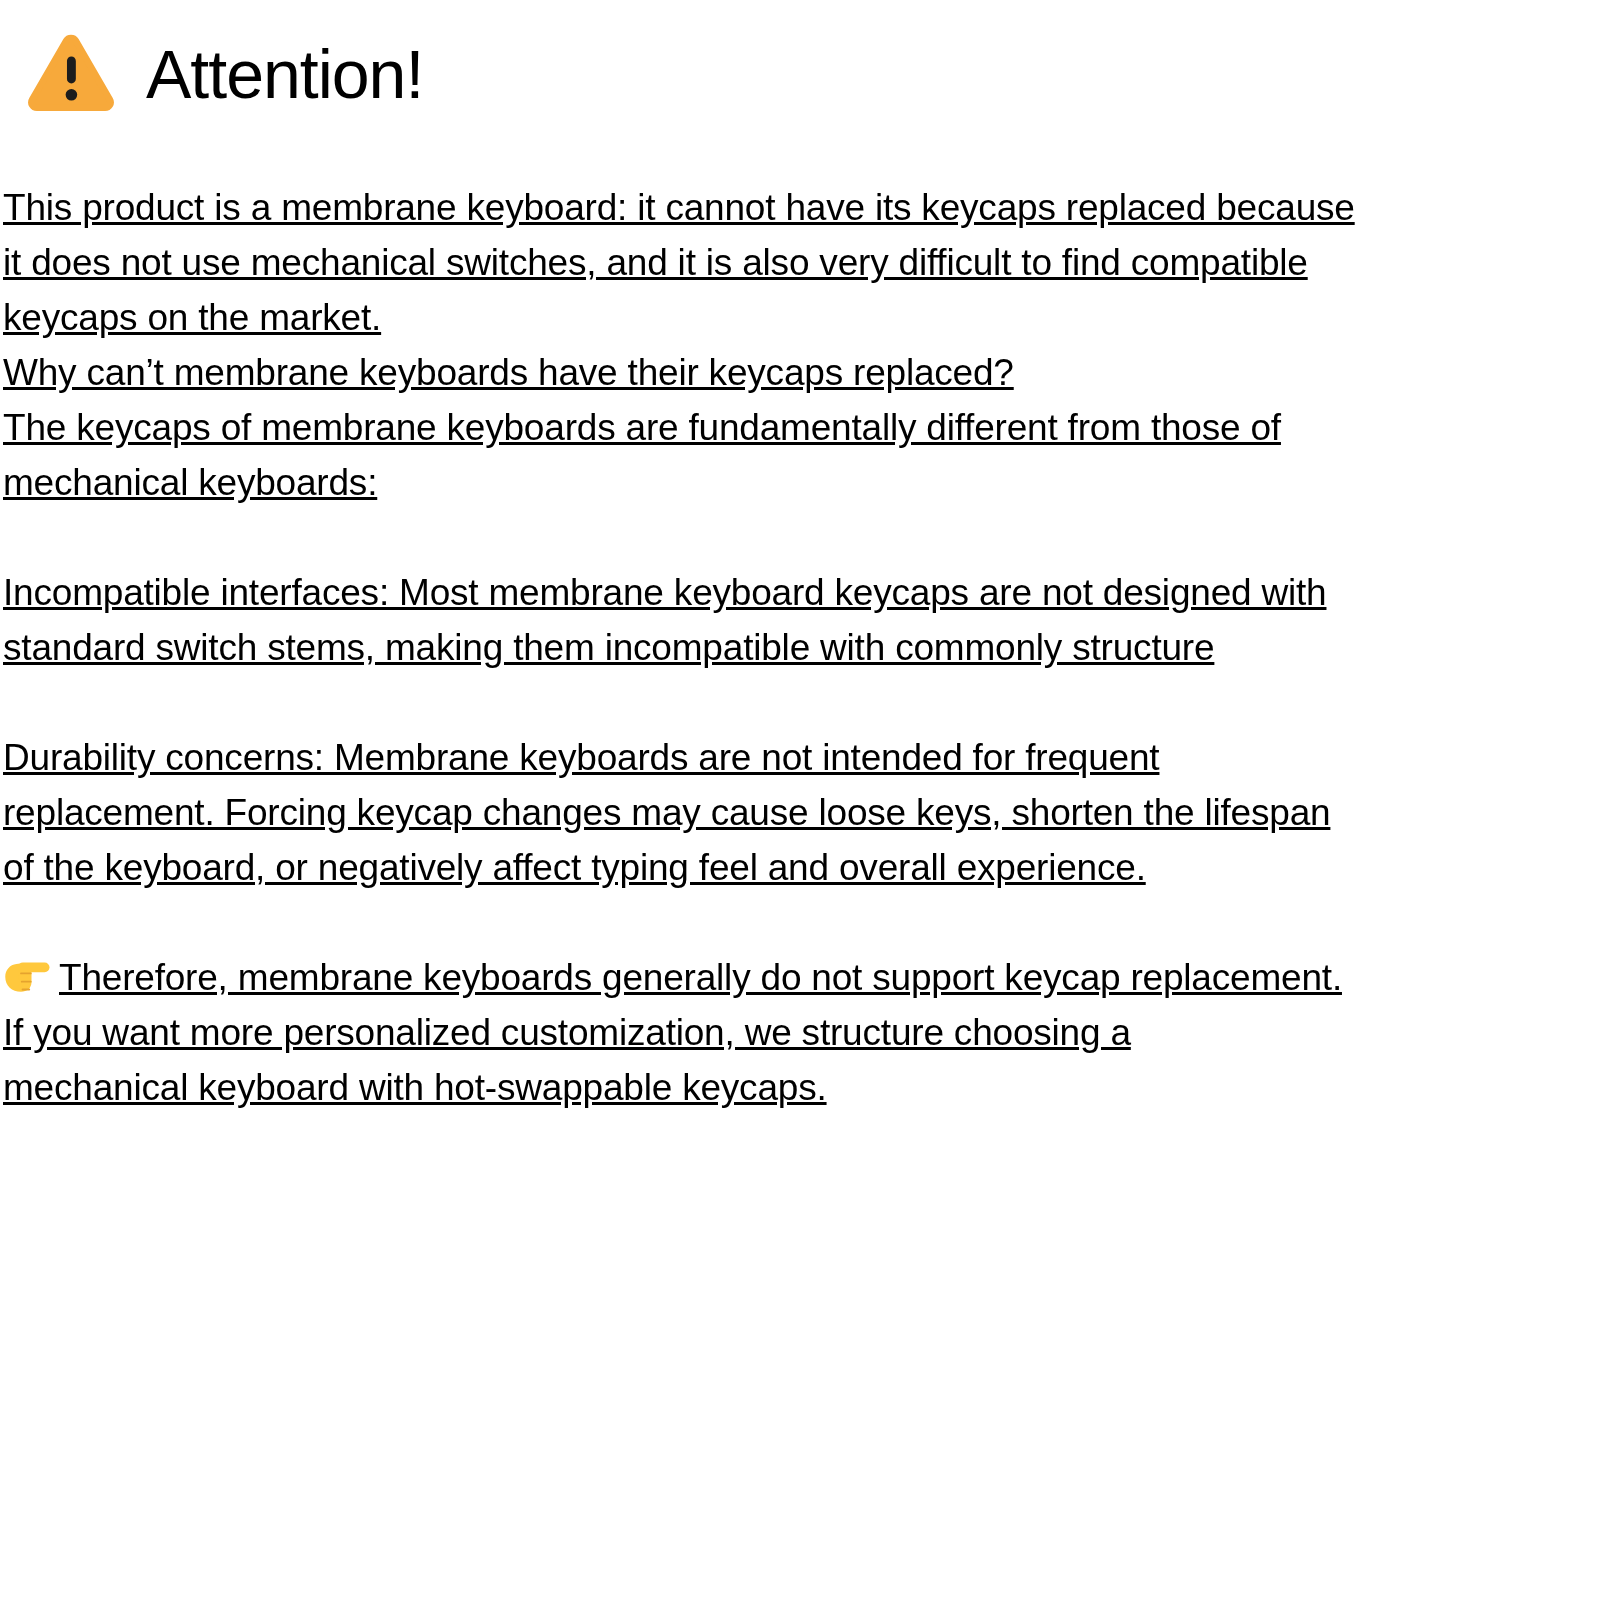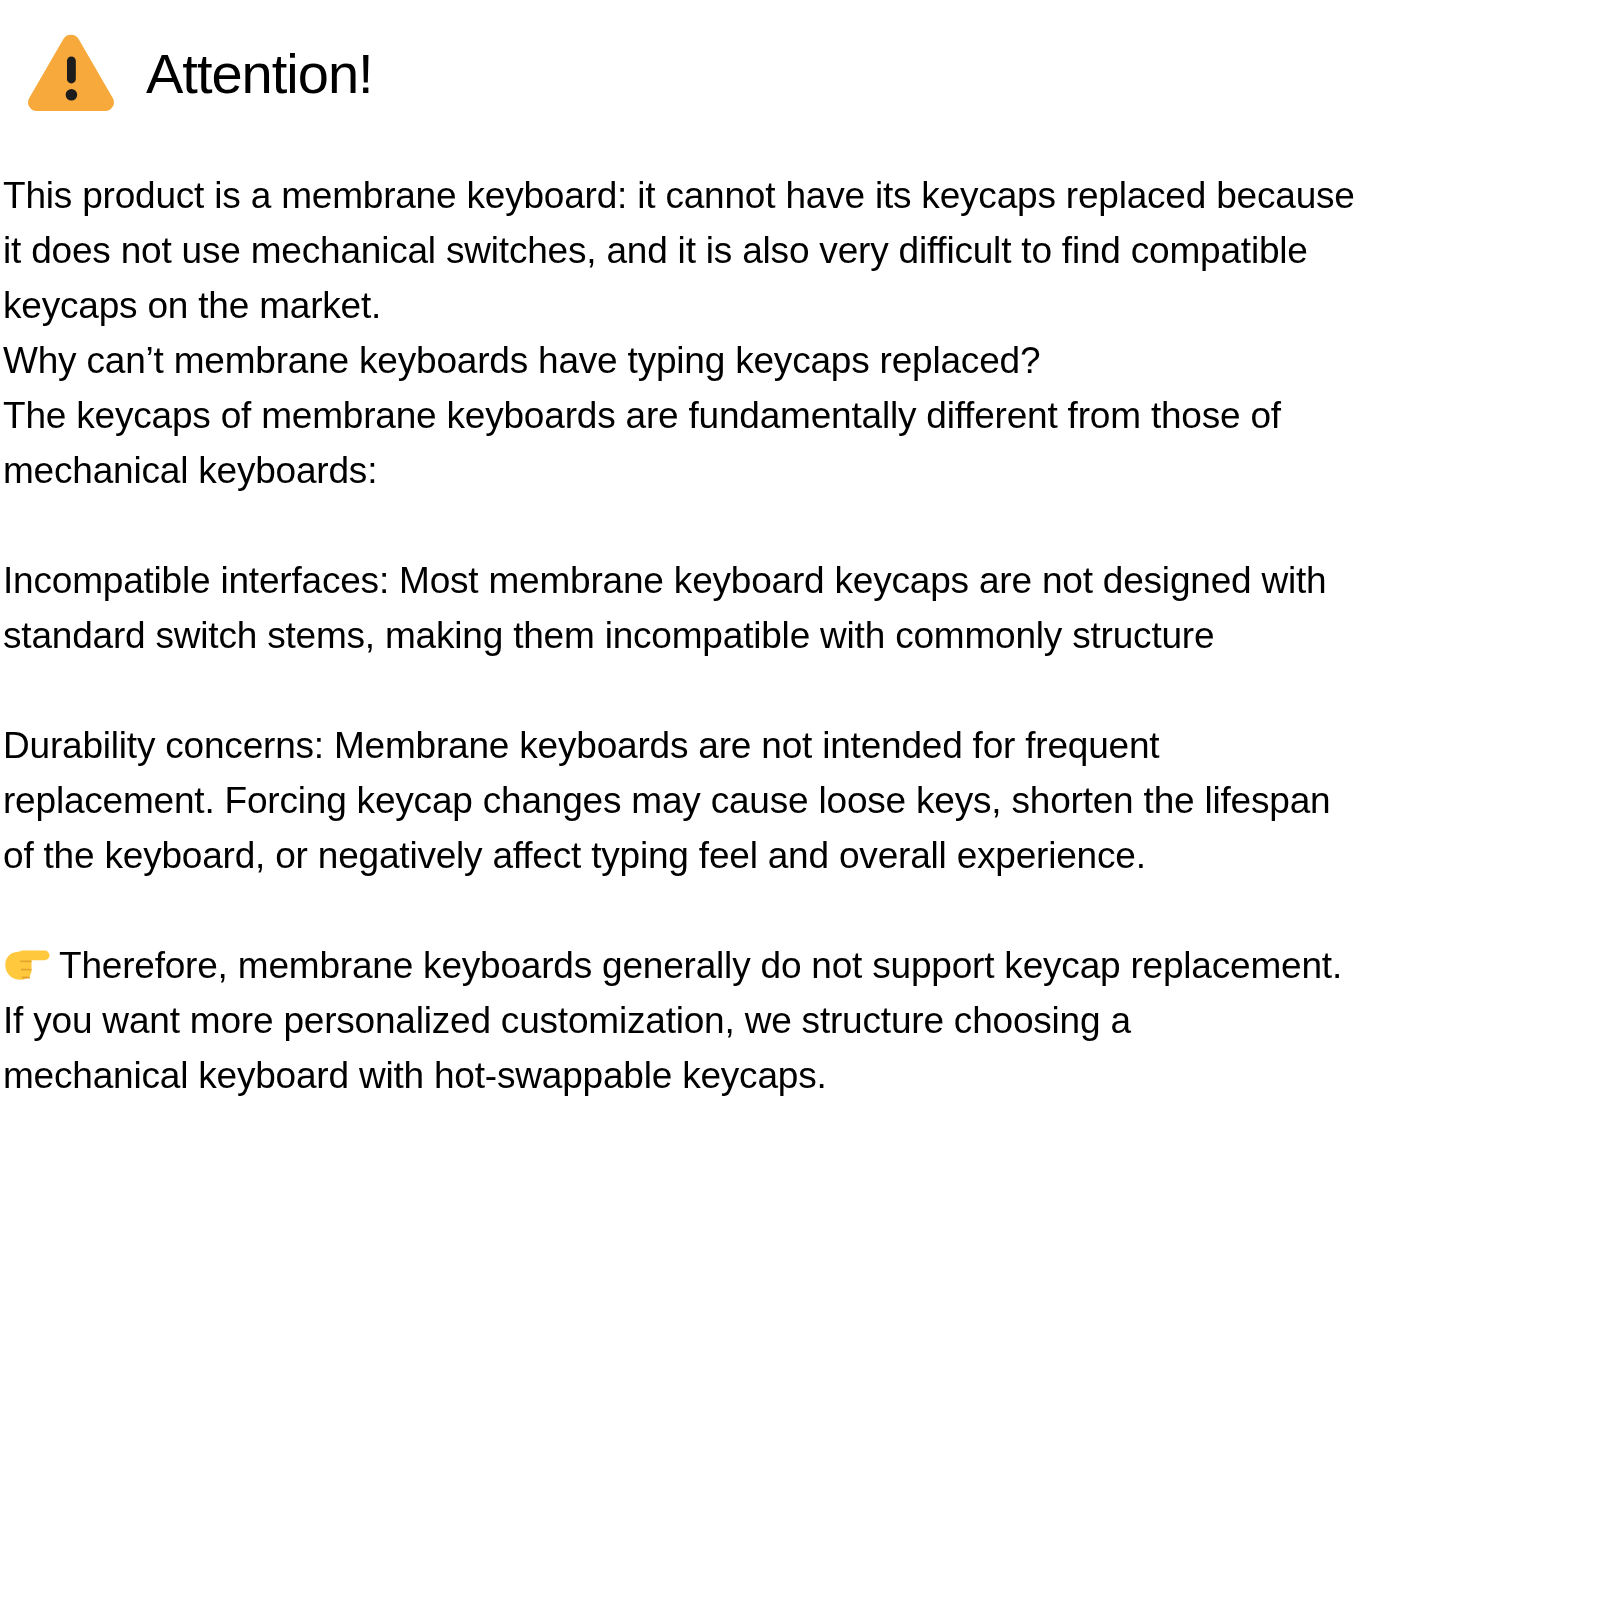--- a/index.html
+++ b/index.html
@@ -17,29 +17,29 @@
     gap: 32px;
     padding: 24px 0 0 28px;
     height: 100px;
   }
   .warning-icon svg {
     width: 86px;
     height: 80px;
     display: block;
   }
   .title {
-    font-size: 56px;
+    font-size: 68px;
     font-weight: 400;
     line-height: 1.1;
     letter-spacing: -1px;
   }
   .content {
     padding: 40px 6px 0 3px;
   }
-  .para { margin: 4px 0 55px 0; }
+  .para { margin: 16px 0 55px 0; text-decoration: underline; }
   .para:last-child { margin-bottom: 0; }
   .line {
     font-size: 37px;
     line-height: 55px;
     white-space: nowrap;
     letter-spacing: -0.2px;
   }
   .inline-icon { display: inline-block; }
   .inline-icon svg {
     width: 48px;
@@ -60,21 +60,21 @@
   </svg>
 </span>
   <span class="title">Attention!</span>
 </div>
 
 <div class="content">
     <div class="para">
       <div class="line">This product is a membrane keyboard: it cannot have its keycaps replaced because</div>
       <div class="line">it does not use mechanical switches, and it is also very difficult to find compatible</div>
       <div class="line">keycaps on the market.</div>
-      <div class="line">Why can’t membrane keyboards have typing keycaps replaced?</div>
+      <div class="line">Why can’t membrane keyboards have their keycaps replaced?</div>
       <div class="line">The keycaps of membrane keyboards are fundamentally different from those of</div>
       <div class="line">mechanical keyboards:</div>
     </div>
     <div class="para">
       <div class="line">Incompatible interfaces: Most membrane keyboard keycaps are not designed with</div>
       <div class="line">standard switch stems, making them incompatible with commonly structure</div>
     </div>
     <div class="para">
       <div class="line">Durability concerns: Membrane keyboards are not intended for frequent</div>
       <div class="line">replacement. Forcing keycap changes may cause loose keys, shorten the lifespan</div>

